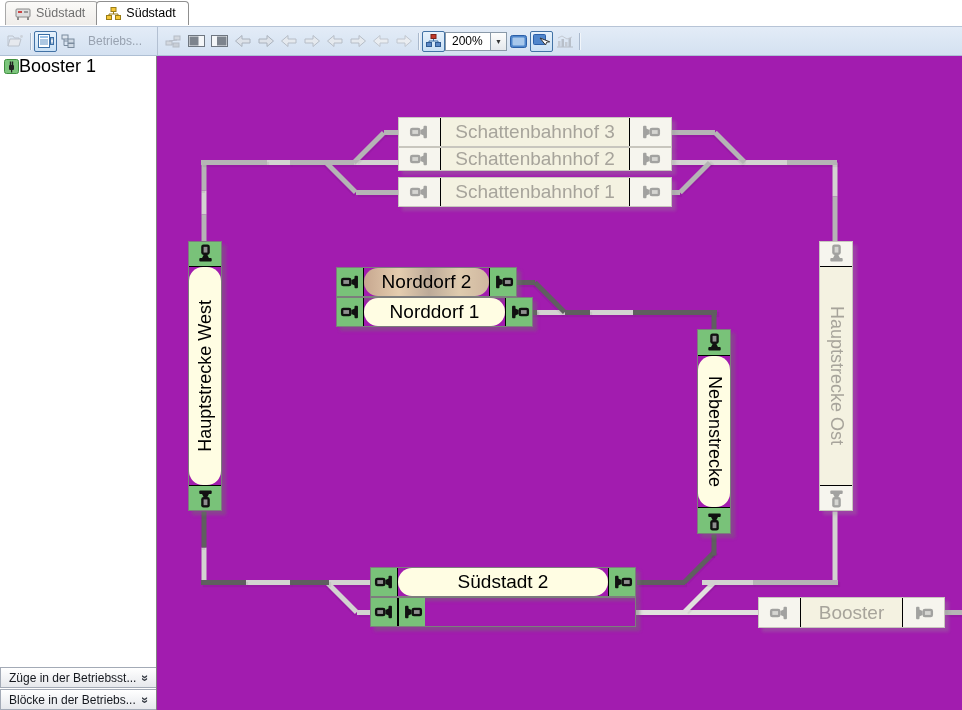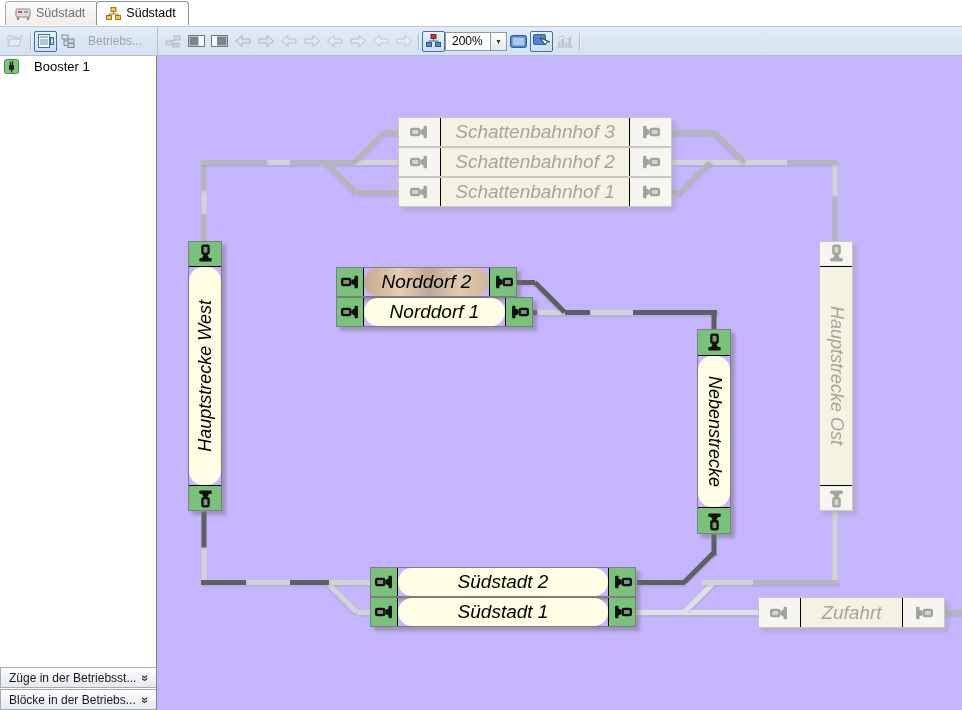--- a/index.html
+++ b/index.html
@@ -25,21 +25,21 @@
   .tbsep{width:1px;height:17px;background:#a9b8cc;margin:0 3px;flex:0 0 auto;box-shadow:1px 0 0 #f2f6fb;}
   .tb-label{font-size:12px;color:#98a2b0;margin-left:8px;}
   .zoombox{display:flex;align-items:center;margin:0 0;flex:0 0 auto;}
   .zoomfield{width:46px;height:19px;background:#fff;border:1px solid #8a99a8;font-size:12px;color:#000;
              display:flex;align-items:center;padding-left:6px;}
   .zoomdrop{width:16px;height:19px;border:1px solid #8a99a8;border-left:none;background:linear-gradient(#fdfdfd,#e5e8ec);
             display:flex;align-items:center;justify-content:center;font-size:7px;color:#333;}
   
   .body-row{flex:1;display:flex;min-height:0;}
   .sidebar{width:157px;flex:0 0 auto;background:#fff;border-right:1px solid #828282;display:flex;flex-direction:column;}
-  .tree-item{height:21px;display:flex;align-items:center;gap:15px;padding:0 4px;font-size:13px;color:#000;}
+  .tree-item{height:21px;display:flex;align-items:center;gap:0;padding:0 4px;font-size:18px;color:#000;}
   .flex-spacer{flex:1;}
   .panel-bar{height:21px;flex:0 0 auto;border:1px solid #a3aab6;border-right:none;margin-top:1px;
              background:linear-gradient(#ffffff,#e6e8ec);display:flex;align-items:center;justify-content:space-between;
              padding:0 7px 0 8px;font-size:12px;color:#15181e;}
   .chev{display:inline-block;transform:rotate(90deg);font-weight:bold;color:#3a3f48;font-size:12px;}
   
   .canvas{position:relative;flex:1;overflow:hidden;}
   .track{position:absolute;height:5px;box-shadow:2px 2px 1px rgba(0,0,0,0.06);}
   .block{position:absolute;display:flex;border:1px solid;}
   .block.h{flex-direction:row;}
@@ -246,21 +246,21 @@
       <div class="flex-spacer"></div>
       <div class="panel-bar">
         <span>Züge in der Betriebsst...</span>
         <span class="chev">»</span>
       </div>
       <div class="panel-bar">
         <span>Blöcke in der Betriebs...</span>
         <span class="chev">»</span>
       </div>
     </div>
-    <div class="canvas" id="canvas" style="background: #c4b5fd; font-style: italic;">
+    <div class="canvas" id="canvas" style="background: #a21caf;">
         <div class="track" style="left: 479px; top: 554px; width: 122px; background: rgb(225, 225, 222);"></div>
         <div class="track" style="left: 527px; top: 554px; width: 42px; background: rgb(225, 225, 222); transform: rotate(-45deg); transform-origin: 0px 50%;"></div>
         <div class="track" style="left: 47px; top: 132px; width: 24px; background: rgb(211, 211, 209); transform: rotate(90deg); transform-origin: 0px 50%;"></div>
         <div class="track" style="left: 110px; top: 104px; width: 23px; background: rgb(211, 211, 209);"></div>
         <div class="track" style="left: 197px; top: 104px; width: 44px; background: rgb(211, 211, 209);"></div>
         <div class="track" style="left: 515px; top: 104px; width: 73px; background: rgb(211, 211, 209);"></div>
         <div class="track" style="left: 588px; top: 104px; width: 42px; background: rgb(211, 211, 209);"></div>
         <div class="track" style="left: 678px; top: 104px; width: 34px; background: rgb(211, 211, 209); transform: rotate(90deg); transform-origin: 0px 50%;"></div>
         <div class="track" style="left: 47px; top: 489px; width: 34px; background: rgb(211, 211, 209); transform: rotate(90deg); transform-origin: 0px 50%;"></div>
         <div class="track" style="left: 89px; top: 524px; width: 44px; background: rgb(211, 211, 209);"></div>
@@ -311,21 +311,21 @@
           <div class="lbl">Schattenbahnhof 3</div>
           <div class="cell last" style="width: 42px;">
             <svg width="21" height="16" viewBox="0 0 22 16" style="transform:scaleX(-1)">
               <rect x="1" y="3.5" width="11" height="9" rx="2.5" fill="#a2a2a0"></rect>
               <rect x="3.5" y="6" width="6" height="4" fill="#d6d6d2"></rect>
               <polygon points="12,6 16,4 16,12 12,10" fill="#a2a2a0"></polygon>
               <rect x="15.2" y="1.5" width="3.6" height="13" rx="1" fill="#a2a2a0"></rect>
             </svg>
           </div>
         </div>
-        <div class="block h inactive" style="left: 241px; top: 91px; width: 274px; height: 30px;">
+        <div class="block h inactive" style="left: 241px; top: 91px; width: 274px; height: 24px;">
           <div class="cell first" style="width: 42px;">
             <svg width="21" height="16" viewBox="0 0 22 16">
               <rect x="1" y="3.5" width="11" height="9" rx="2.5" fill="#a2a2a0"></rect>
               <rect x="3.5" y="6" width="6" height="4" fill="#d6d6d2"></rect>
               <polygon points="12,6 16,4 16,12 12,10" fill="#a2a2a0"></polygon>
               <rect x="15.2" y="1.5" width="3.6" height="13" rx="1" fill="#a2a2a0"></rect>
             </svg>
           </div>
           <div class="lbl">Schattenbahnhof 2</div>
           <div class="cell last" style="width: 42px;">
@@ -415,40 +415,39 @@
         </div>
         <div class="block h active" style="left: 213px; top: 541px; width: 266px; height: 30px;">
           <div class="cell first" style="width: 27px;">
             <svg width="21" height="16" viewBox="0 0 22 16">
               <rect x="1" y="3.5" width="11" height="9" rx="2.5" fill="#111111"></rect>
               <rect x="3.5" y="6" width="6" height="4" fill="#8f8f8f"></rect>
               <polygon points="12,6 16,4 16,12 12,10" fill="#111111"></polygon>
               <rect x="15.2" y="1.5" width="3.6" height="13" rx="1" fill="#111111"></rect>
             </svg>
           </div>
-          <div class="lbl">Südstadt 1</div>
           <div class="cell last" style="width: 27px;">
             <svg width="21" height="16" viewBox="0 0 22 16" style="transform:scaleX(-1)">
               <rect x="1" y="3.5" width="11" height="9" rx="2.5" fill="#111111"></rect>
               <rect x="3.5" y="6" width="6" height="4" fill="#8f8f8f"></rect>
               <polygon points="12,6 16,4 16,12 12,10" fill="#111111"></polygon>
               <rect x="15.2" y="1.5" width="3.6" height="13" rx="1" fill="#111111"></rect>
             </svg>
           </div>
         </div>
         <div class="block h inactive" style="left: 601px; top: 541px; width: 187px; height: 31px;">
           <div class="cell first" style="width: 42px;">
             <svg width="21" height="16" viewBox="0 0 22 16">
               <rect x="1" y="3.5" width="11" height="9" rx="2.5" fill="#a2a2a0"></rect>
               <rect x="3.5" y="6" width="6" height="4" fill="#d6d6d2"></rect>
               <polygon points="12,6 16,4 16,12 12,10" fill="#a2a2a0"></polygon>
               <rect x="15.2" y="1.5" width="3.6" height="13" rx="1" fill="#a2a2a0"></rect>
             </svg>
           </div>
-          <div class="lbl">Zufahrt</div>
+          <div class="lbl">Booster</div>
           <div class="cell last" style="width: 42px;">
             <svg width="21" height="16" viewBox="0 0 22 16" style="transform:scaleX(-1)">
               <rect x="1" y="3.5" width="11" height="9" rx="2.5" fill="#a2a2a0"></rect>
               <rect x="3.5" y="6" width="6" height="4" fill="#d6d6d2"></rect>
               <polygon points="12,6 16,4 16,12 12,10" fill="#a2a2a0"></polygon>
               <rect x="15.2" y="1.5" width="3.6" height="13" rx="1" fill="#a2a2a0"></rect>
             </svg>
           </div>
         </div>
         <div class="block v active" style="left: 31px; top: 185px; width: 34px; height: 270px;">

